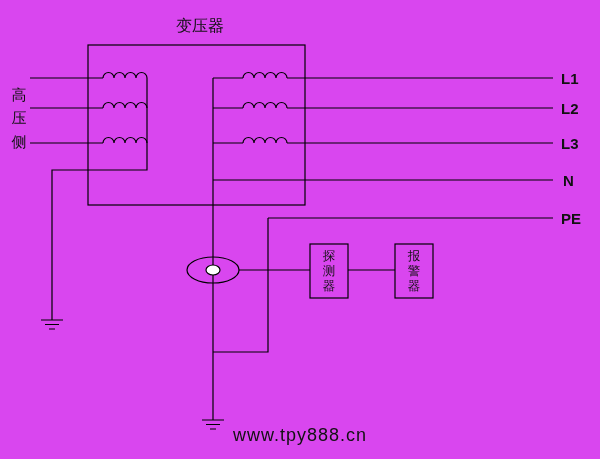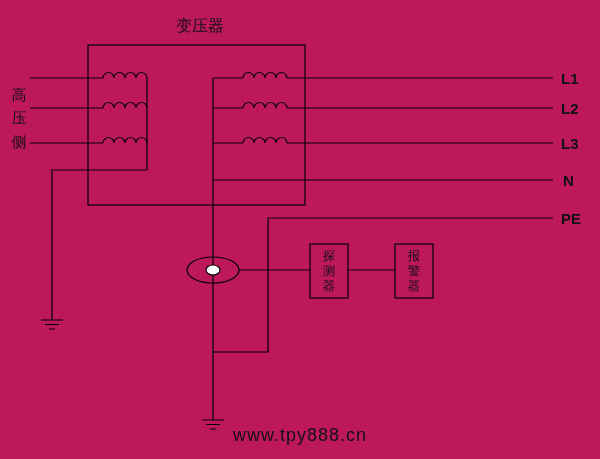--- a/index.html
+++ b/index.html
@@ -4,21 +4,21 @@
 <style>
   html, body {
     margin: 0;
     padding: 0;
     background: #ffffff;
   }
   .canvas {
     width: 600px;
     height: 459px;
     position: relative;
-    background: #be185d;
+    background: #d946ef;
     font-family: "Liberation Sans", sans-serif;
     overflow: hidden;
   }
   svg { display: block; }
   text {
     fill: #111111;
     font-family: "Liberation Sans", sans-serif;
   }
   .cjk-title   { font-size: 16px; }
   .cjk-label   { font-size: 15px; }

